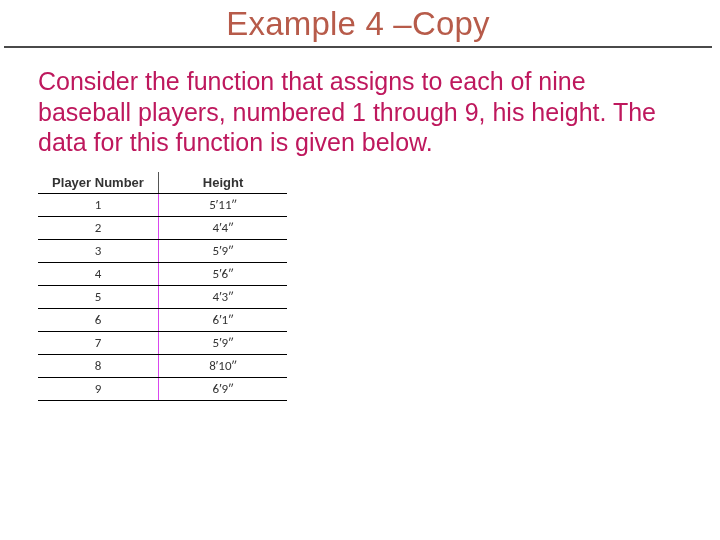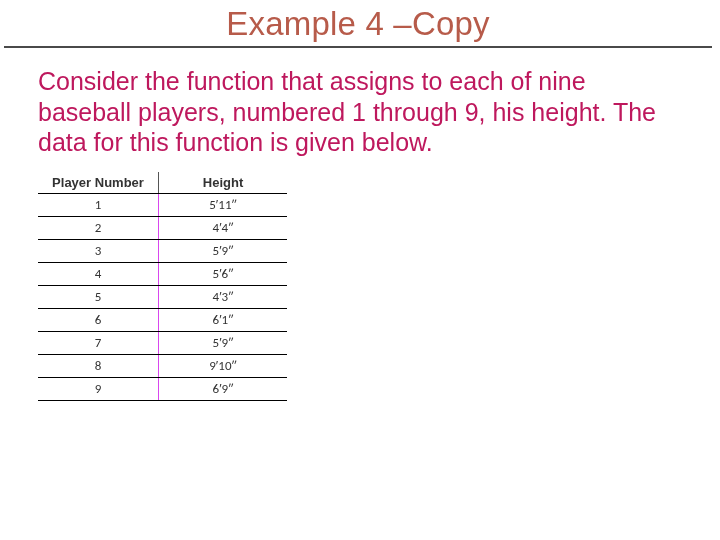--- a/index.html
+++ b/index.html
@@ -118,21 +118,21 @@
         <tr>
           <td class="col-player">6</td>
           <td class="col-height">6′1″</td>
         </tr>
         <tr>
           <td class="col-player">7</td>
           <td class="col-height">5′9″</td>
         </tr>
         <tr>
           <td class="col-player">8</td>
-          <td class="col-height">9′10″</td>
+          <td class="col-height">8′10″</td>
         </tr>
         <tr>
           <td class="col-player">9</td>
           <td class="col-height">6′9″</td>
         </tr>
       </tbody>
     </table>
   </div>
 
 </div>

